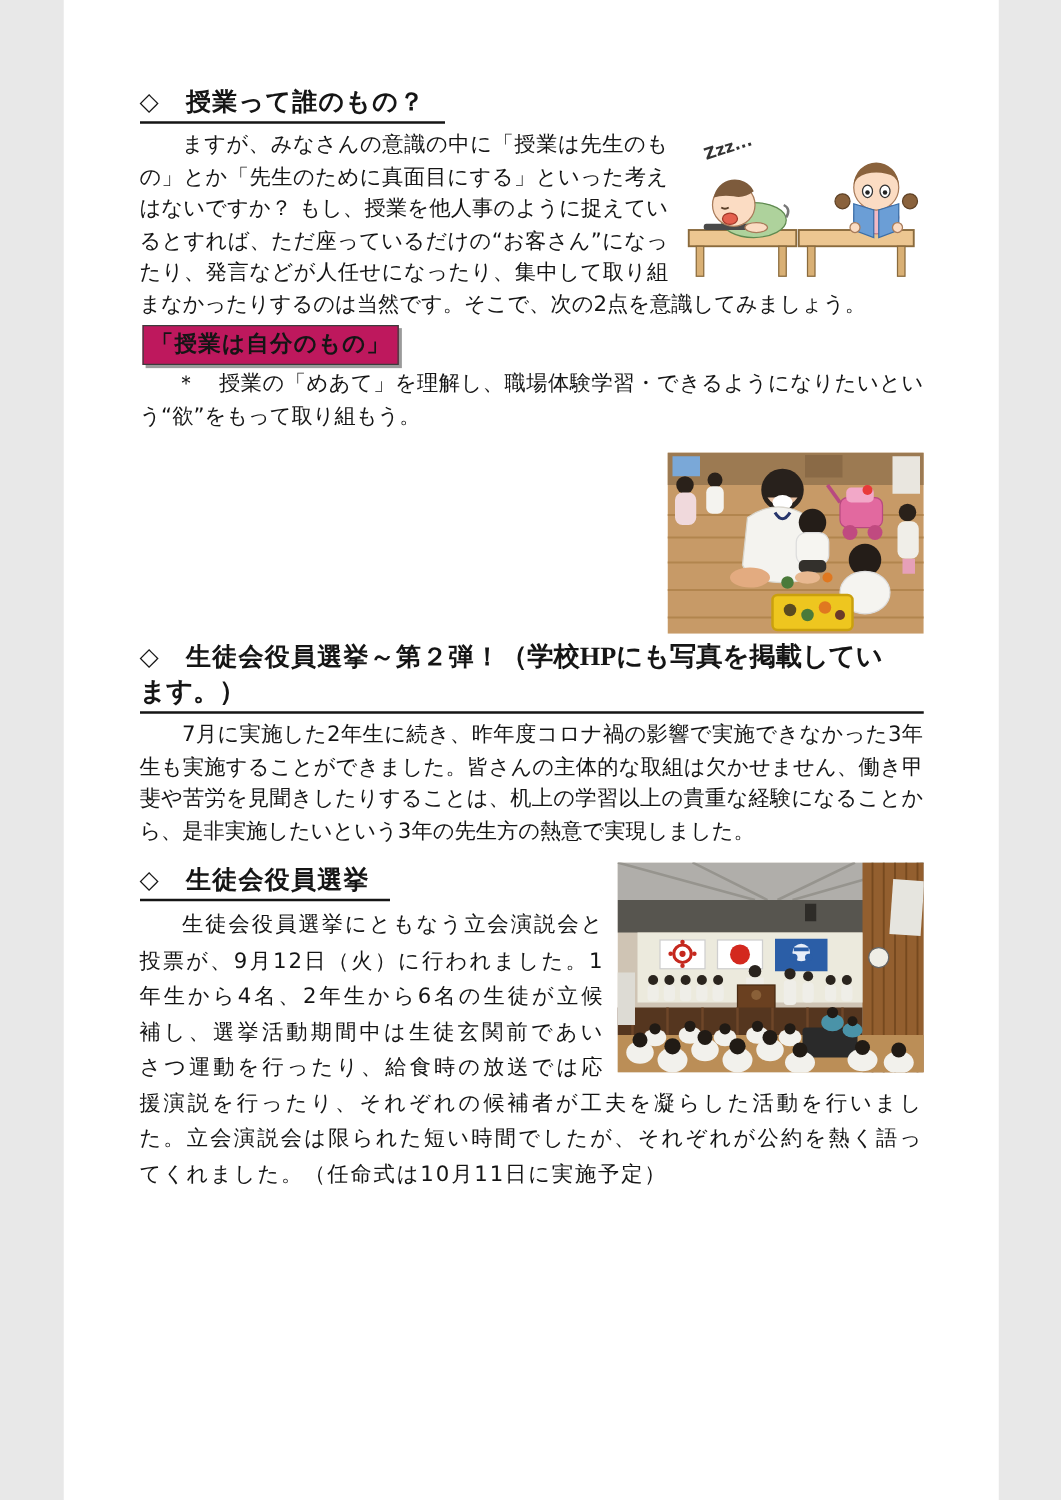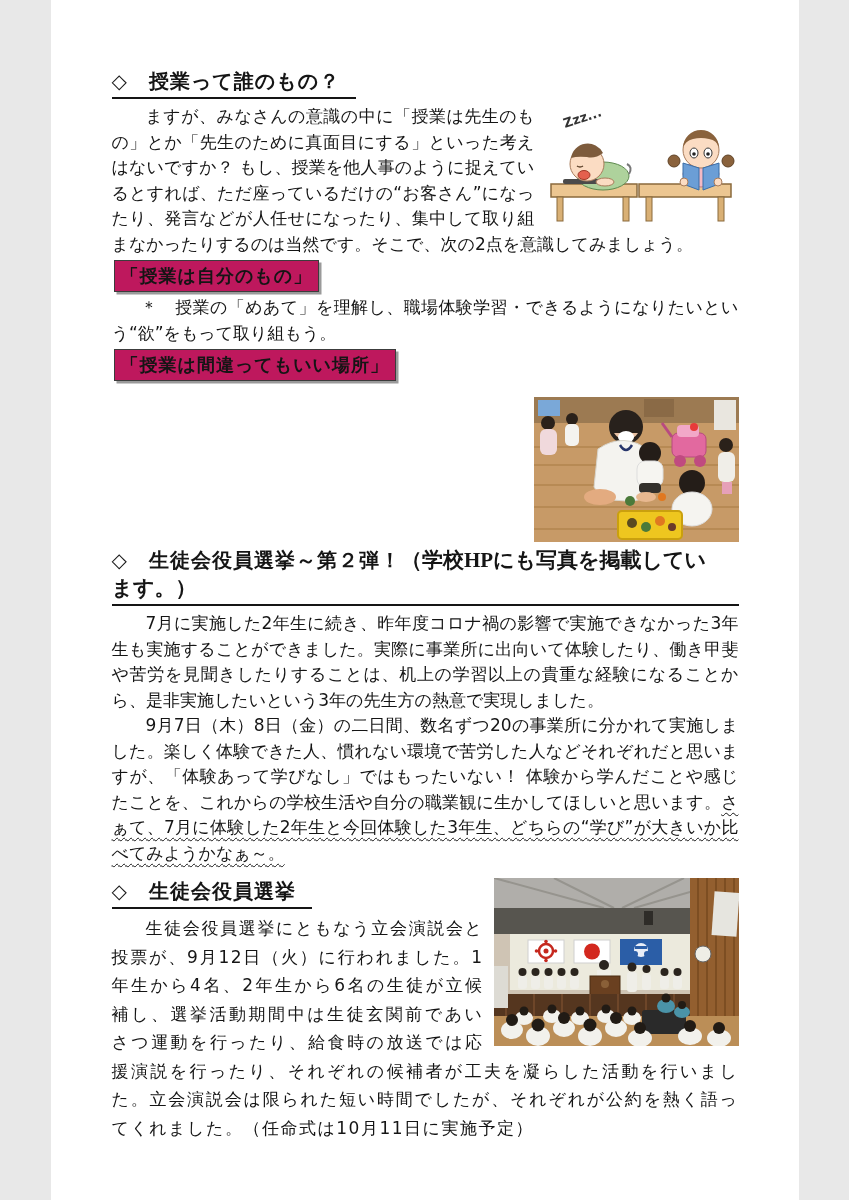--- a/index.html
+++ b/index.html
@@ -82,21 +82,20 @@
       <circle cx="165" cy="48" r="1.8" fill="#222"></circle>
       <path d="M140 57 L156 62 L156 84 L140 78 Z" fill="#6b9ed6" stroke="#3a6ea8"></path>
       <path d="M176 57 L160 62 L160 84 L176 78 Z" fill="#6b9ed6" stroke="#3a6ea8"></path>
       <circle cx="141" cy="76" r="4" fill="#fbdcc3" stroke="#a87b5a"></circle>
       <circle cx="175" cy="76" r="4" fill="#fbdcc3" stroke="#a87b5a"></circle>
     </g>
   </svg>
 </span><span>ますが、みなさんの意識の中に「授業は先生のもの」とか「先生のために真面目にする」といった考えはないですか？ もし、授業を他人事のように捉えているとすれば、ただ座っているだけの“お客さん”になったり、発言などが人任せになったり、集中して取り組まなかったりするのは当然です。そこで、次の2点を意識してみましょう。</span></p>
     <p class="tagline"><span class="tag">「授業は自分のもの」</span></p>
     <p class="point">＊　授業の「めあて」を理解し、職場体験学習・できるようになりたいという“欲”をもって取り組もう。</p>
-    <p class="tagline"><span class="tag">「授業は間違ってもいい場所」</span></p>
   </div>
 
   <div class="sec">
     <span class="fl fl-photo1">
       <svg width="205" height="145" viewBox="0 0 205 145">
         <rect width="205" height="145" fill="#c79a67"></rect>
         <g stroke="#b2854e" stroke-width="1.5">
           <line x1="0" y1="50" x2="205" y2="50"></line>
             <line x1="0" y1="68" x2="205" y2="68"></line>
           <line x1="0" y1="88" x2="205" y2="88"></line>
@@ -148,22 +147,21 @@
           <circle cx="98" cy="126" r="5" fill="#5a4a20"></circle>
             <circle cx="112" cy="130" r="5" fill="#4a7a3a"></circle>
           <circle cx="126" cy="124" r="5" fill="#e07820"></circle>
             <circle cx="138" cy="130" r="4" fill="#6a3a2a"></circle>
         </g>
         <circle cx="96" cy="104" r="5" fill="#4a7a3a"></circle>
         <circle cx="128" cy="100" r="4" fill="#e07820"></circle>
       </svg>
     </span>
     <div class="sec-heading"><span>◇　生徒会役員選挙～第２弾！</span><span class="sub">（学校HPにも写真を掲載しています。）</span></div>
-    <p class="body">7月に実施した2年生に続き、昨年度コロナ禍の影響で実施できなかった3年生も実施することができました。実際に事業所に出向いて体験したり、働き甲斐や苦労を見聞きしたりすることは、机上の学習以上の貴重な経験になることから、是非実施したいという3年の先生方の熱意で実現しました。</p>
-    <p class="body"><span>9月7日（木）8日（金）の二日間、数名ずつ20の事業所に分かれて実施しました。楽しく体験できた人、慣れない環境で苦労した人などそれぞれだと思いますが、「体験あって学びなし」ではもったいない！ 体験から学んだことや感じたことを、これからの学校生活や自分の職業観に生かしてほしいと思います。</span><span class="wavy">さぁて、7月に体験した2年生と今回体験した3年生、どちらの“学び”が大きいか比べてみようかなぁ～。</span></p>
+    <p class="body">7月に実施した2年生に続き、昨年度コロナ禍の影響で実施できなかった3年生も実施することができました。皆さんの主体的な取組は欠かせません、働き甲斐や苦労を見聞きしたりすることは、机上の学習以上の貴重な経験になることから、是非実施したいという3年の先生方の熱意で実現しました。</p>
   </div>
 
   <div class="sec sec3">
     <span class="fl fl-photo2">
       <svg width="245" height="168" viewBox="0 0 245 168">
         <rect width="245" height="168" fill="#cfc4b4"></rect>
         <rect x="0" y="0" width="245" height="30" fill="#b0aeaa"></rect>
         <path d="M0 0 L110 30 M245 0 L140 30 M60 0 L120 30 M190 0 L128 30" stroke="#96948e" stroke-width="2" fill="none"></path>
         <rect x="0" y="30" width="200" height="26" fill="#57554f"></rect>
         <rect x="150" y="33" width="9" height="14" fill="#2e2c28"></rect>

